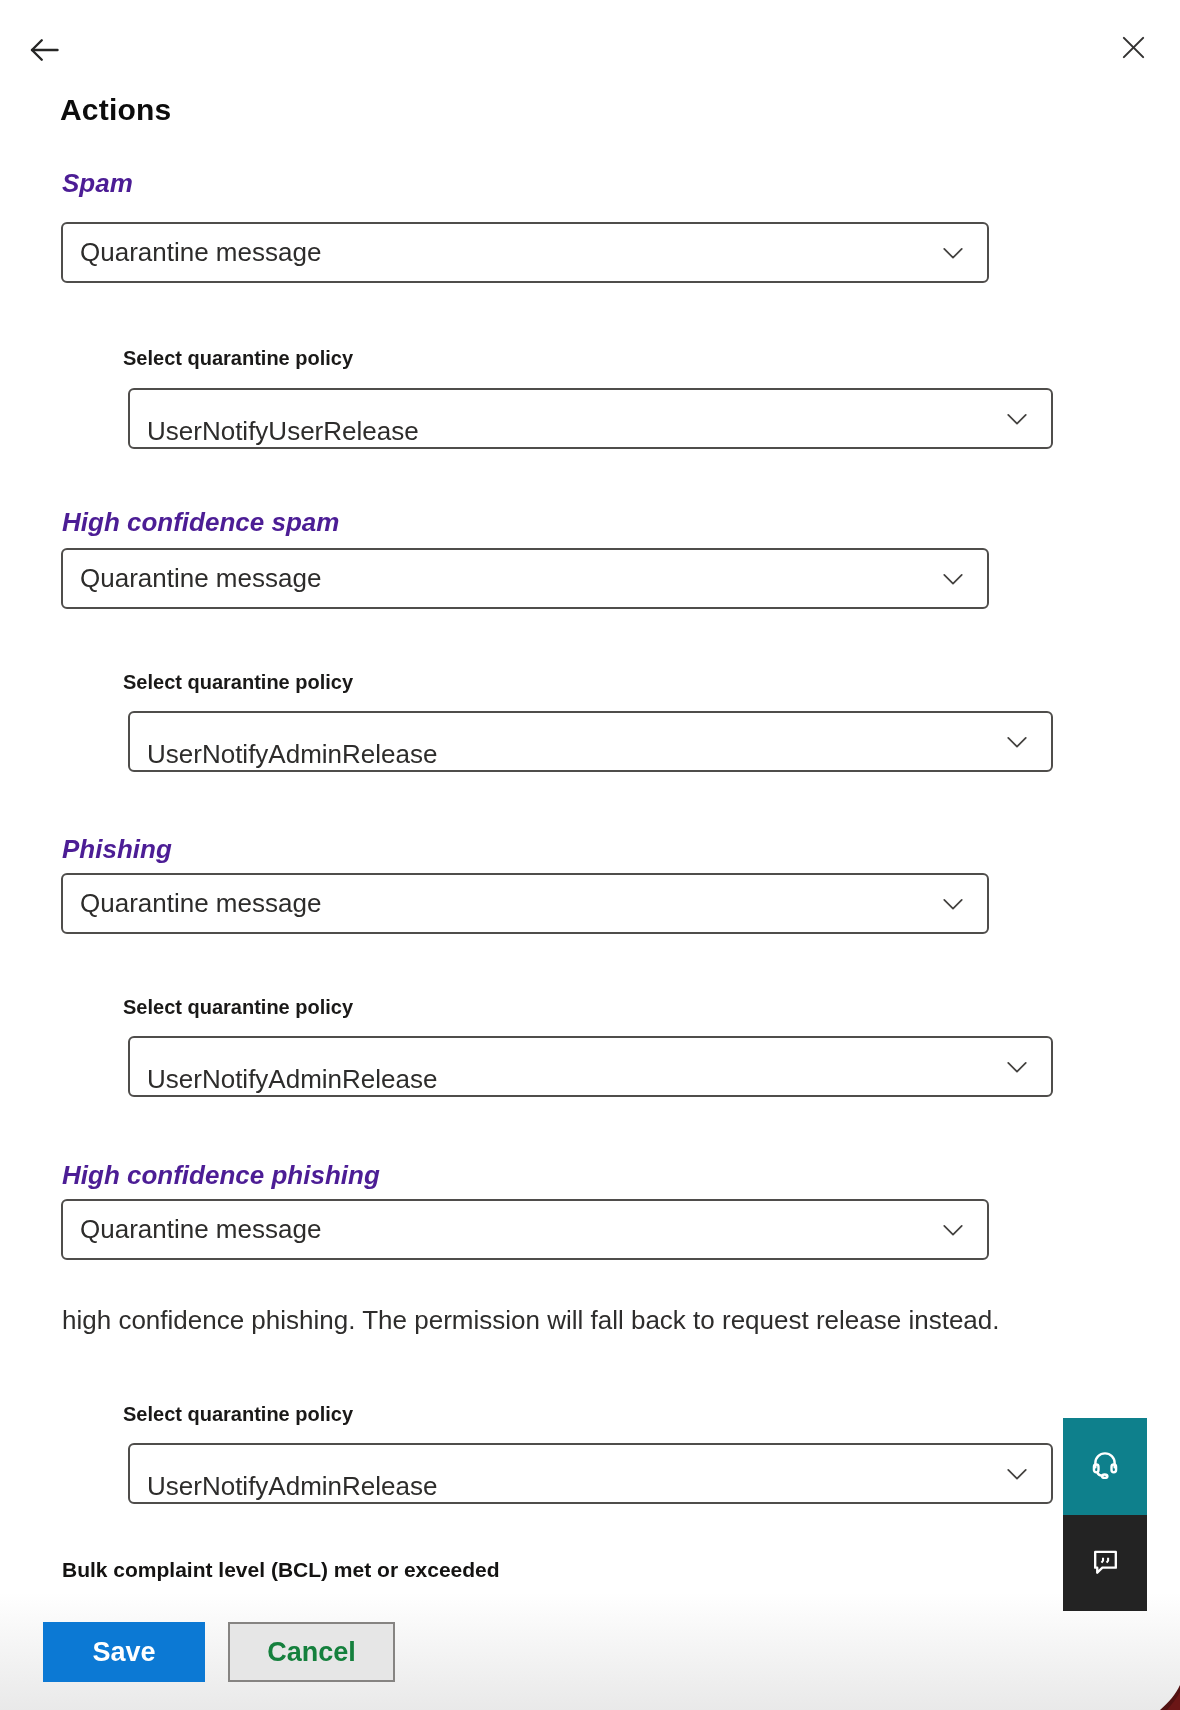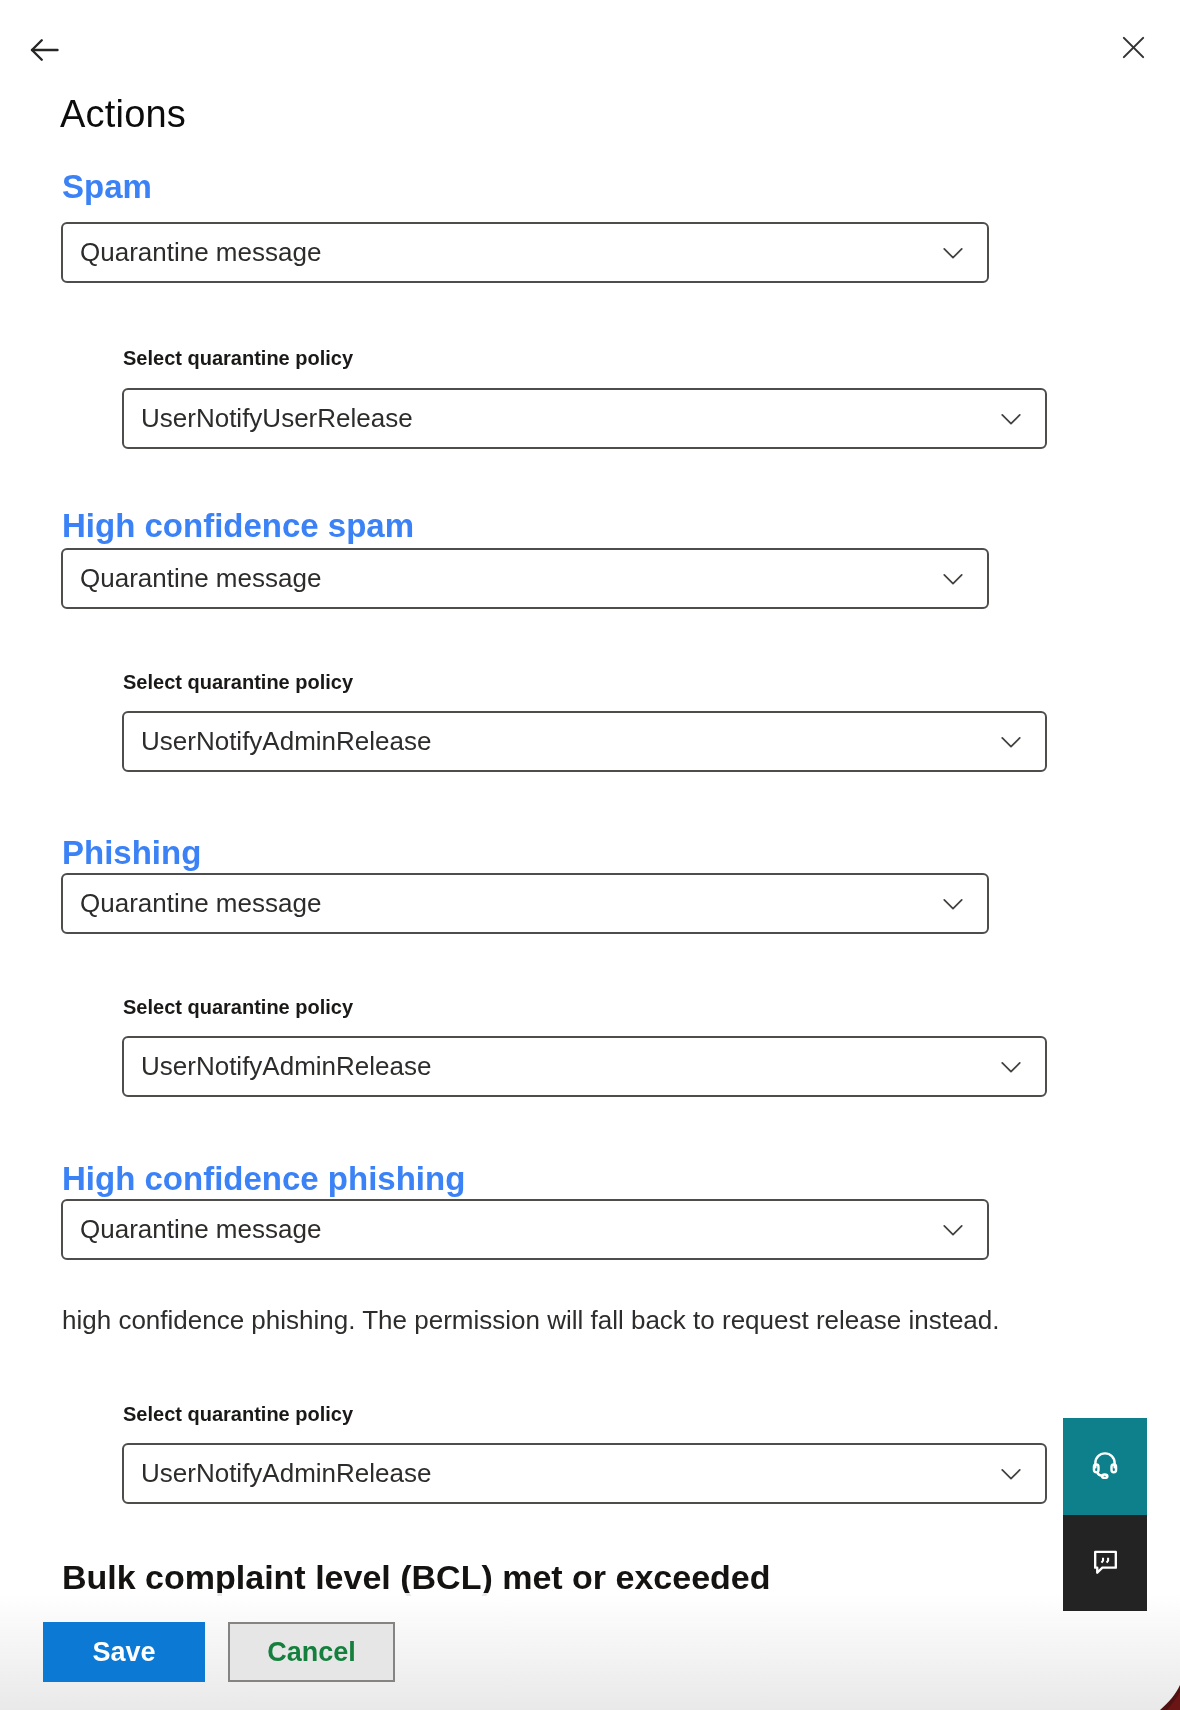--- a/index.html
+++ b/index.html
@@ -2,34 +2,34 @@
 <html><head>
 <meta charset="utf-8">
 <style>
   html,body{margin:0;padding:0;}
   body{
     width:1180px;height:1710px;position:relative;background:#ffffff;
     font-family:"Liberation Sans", sans-serif;overflow:hidden;
     -webkit-font-smoothing:antialiased;
   }
   .icon-btn{position:absolute;background:transparent;border:none;padding:0;cursor:pointer;line-height:0;}
-  .page-title{position:absolute;left:60px;top:93px;font-size:38px;font-weight:400;color:#0c0c0c;letter-spacing:.2px;}
-  .lbl{position:absolute;left:62px;font-size:33px;font-weight:600;color:#3b82f6;}
+  .page-title{position:absolute;left:60px;top:93px;font-size:30px;font-weight:700;color:#0c0c0c;letter-spacing:.2px;}
+  .lbl{position:absolute;left:62px;font-size:26px;font-weight:600;color:#4c1d95;font-style:italic;}
   .lbl-n{position:absolute;left:123px;font-size:20px;font-weight:600;color:#1a1918;}
   .combo{
     position:absolute;height:61px;box-sizing:border-box;background:#fff;
     border:2px solid #4f4d4b;border-radius:6px;display:flex;align-items:center;
     padding:0 60px 0 17px;font-size:26px;color:#2d2c2b;cursor:pointer;
   }
   .combo-m{left:61px;width:928px;}
-  .combo-n{left:122px;width:925px;}
+  .combo-n{left:128px;width:925px;align-items:flex-end;}
   .combo .chev{position:absolute;right:20px;top:50%;transform:translateY(-50%);line-height:0;}
   .note{position:absolute;left:62px;top:1303px;width:990px;font-size:26px;line-height:34px;color:#2e2d2c;}
   .note span{display:block;}
-  .next-label{position:absolute;left:62px;top:1558px;font-size:34px;font-weight:600;color:#141312;white-space:nowrap;}
+  .next-label{position:absolute;left:62px;top:1558px;font-size:21px;font-weight:600;color:#141312;white-space:nowrap;}
   .footer-fade{
     position:absolute;left:0;top:1593px;width:1180px;height:117px;
     background:linear-gradient(180deg, rgba(255,255,255,.90) 0%, #f6f6f6 40%, #e9e9e9 100%);
   }
   .btn{position:absolute;top:1622px;height:60px;box-sizing:border-box;border-radius:0;
     font-family:"Liberation Sans", sans-serif;font-size:27px;font-weight:600;cursor:pointer;}
   .btn-save{left:43px;width:162px;background:#0c79d4;border:none;color:#ffffff;}
   .btn-cancel{left:228px;width:167px;background:#e6e6e6;border:2px solid #868482;color:#15803d;}
   .float-btn{position:absolute;left:1063px;width:84px;border:none;display:flex;align-items:center;justify-content:center;cursor:pointer;padding:0;}
   .float-support{top:1418px;height:97px;background:#0e808c;}

